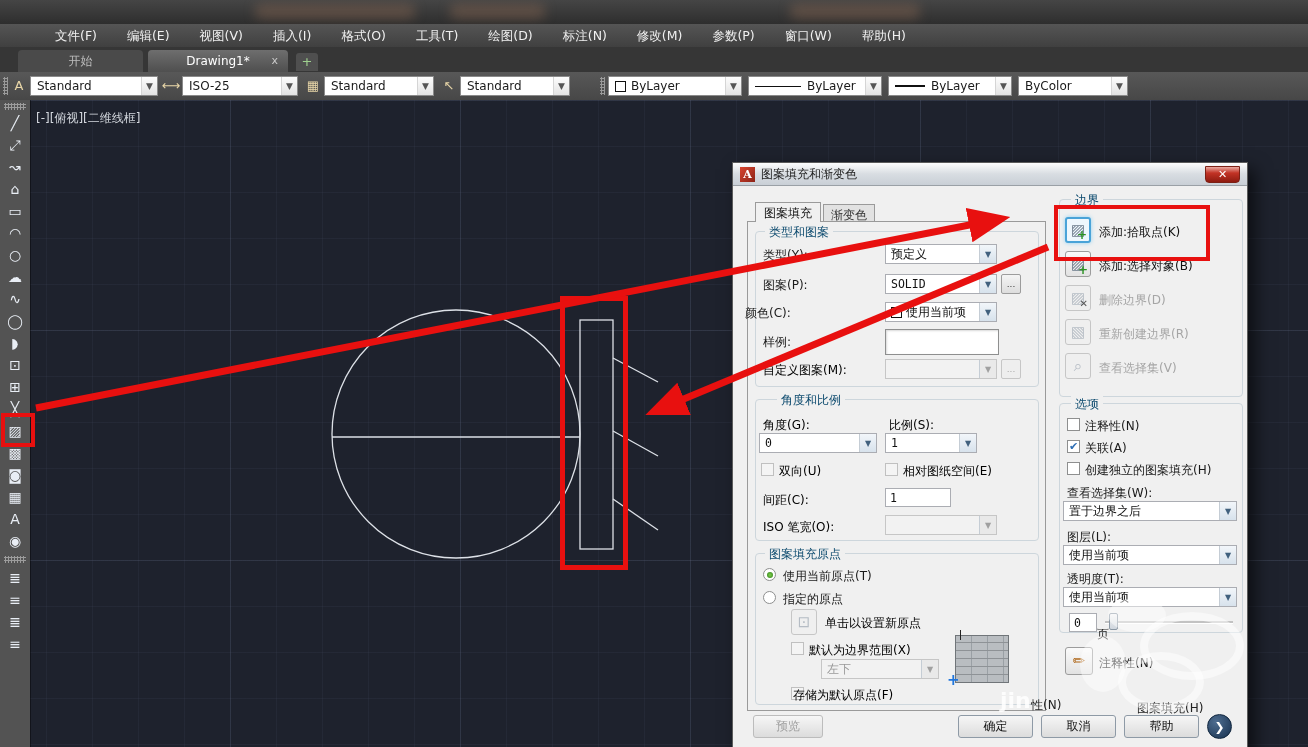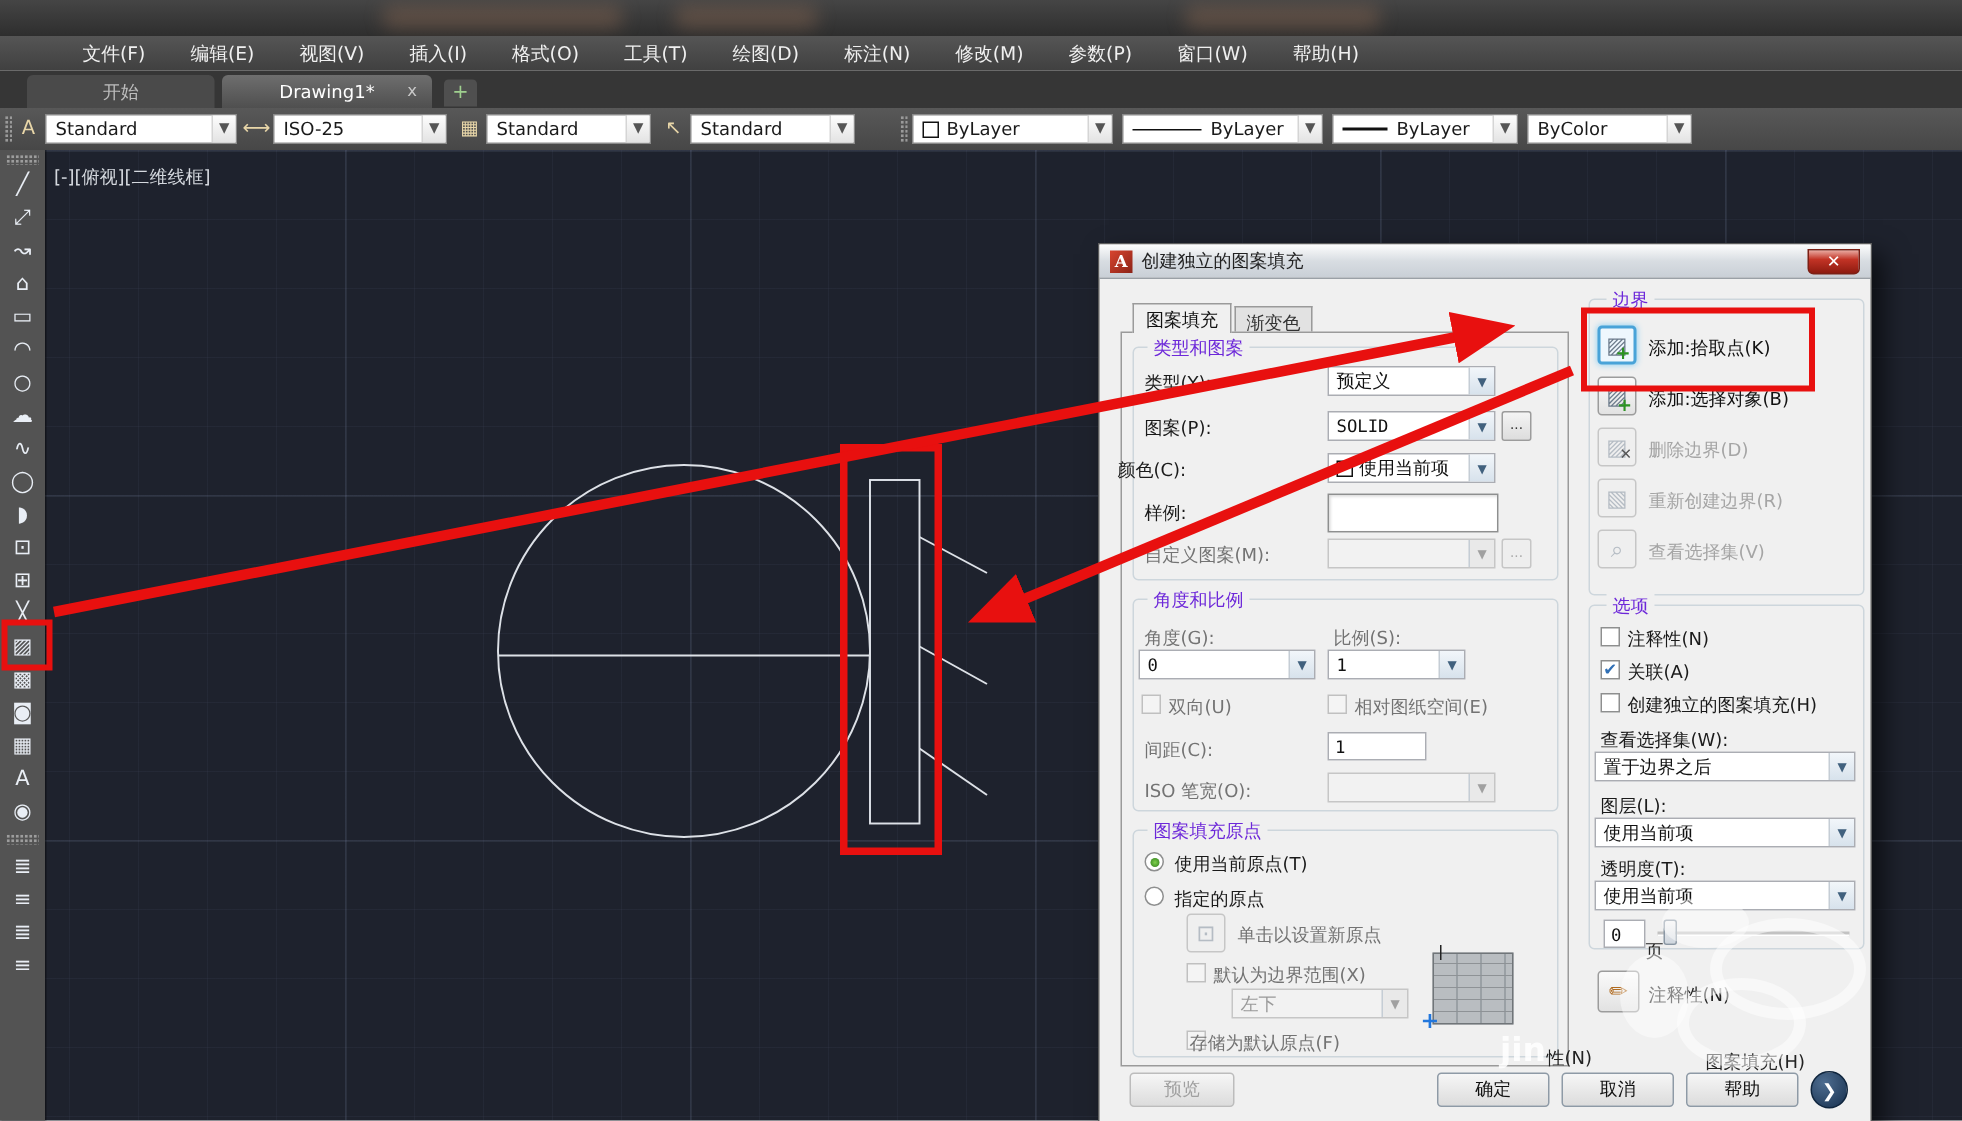--- a/index.html
+++ b/index.html
@@ -78,23 +78,23 @@
     font:bold 11px "DejaVu Serif",serif;text-align:center;line-height:15px;flex:none;}
   #dlg-title{font-size:12px;color:#222;}
   #dlg-close{position:absolute;right:7px;top:3px;width:35px;height:17px;border-radius:0 0 4px 4px;
     background:linear-gradient(#e9a9a0,#c23325 40%,#8e1b10);border:1px solid #7c2015;color:#fff;
     text-align:center;line-height:15px;font-weight:bold;font-size:11px;box-sizing:border-box;}
   .dtab{position:absolute;height:20px;line-height:20px;text-align:center;font-size:12px;box-sizing:border-box;}
   #dtab-hatch{left:22px;top:39px;width:66px;background:#f0f0f0;border:1px solid #9a9a9a;border-bottom:none;z-index:2;}
   #dtab-gradient{left:90px;top:41px;width:52px;height:18px;background:#e2e2e2;border:1px solid #9a9a9a;border-bottom:none;color:#333;}
   #tabpage{left:14px;top:58px;width:297px;height:488px;border:1px solid #9a9a9a;background:#f0f0f0;}
   .group{position:absolute;border:1px solid #cdd6dc;border-radius:4px;}
-  .group-label{position:absolute;font-size:12px;color:#6d28d9;background:#f0f0f0;padding:0 4px;}
+  .group-label{position:absolute;font-size:12px;color:#0c4a6e;background:#f0f0f0;padding:0 4px;}
   .lab{position:absolute;font-size:12px;color:#1a1a1a;white-space:nowrap;}
-  .lab.dis{color:#737373;}
+  .lab.dis{color:#000000;}
   .wcombo{position:absolute;height:20px;background:#fff;border:1px solid #abadb3;box-sizing:border-box;
     display:flex;align-items:center;padding-left:5px;font-size:12px;}
   .wcombo .val{flex:1;white-space:nowrap;overflow:hidden;font-family:"DejaVu Sans Mono","Liberation Mono",monospace;font-size:11.5px;}
   .wcombo .cjk{font-family:"DejaVu Sans","Liberation Sans",sans-serif;font-size:12px;}
   .wcombo .dd{width:16px;height:100%;display:flex;align-items:center;justify-content:center;font-size:8px;color:#41617e;
     background:linear-gradient(#f2f6fa,#d7e2ec);border-left:1px solid #c5cdd5;}
   .wcombo.dis{background:#f2f2f2;border-color:#c6c6c6;color:#9a9a9a;}
   .wcombo.dis .dd{color:#a0a0a0;background:#e9e9e9;}
   .browse-btn{position:absolute;width:20px;height:20px;background:linear-gradient(#f4f4f4,#ddd);
     border:1px solid #9c9c9c;border-radius:2px;font-size:9px;color:#333;text-align:center;line-height:18px;box-sizing:border-box;}
@@ -284,21 +284,21 @@
   <div class="lt-sep"></div>
   <div class="lt-icon">≣</div>
   <div class="lt-icon">≡</div>
   <div class="lt-icon">≣</div>
   <div class="lt-icon">≡</div>
 </div>
 
 <div id="dialog" class="abs">
   <div id="dlg-titlebar" class="abs">
     <span id="dlg-icon">A</span>
-    <span id="dlg-title">创建独立的图案填充</span>
+    <span id="dlg-title">图案填充和渐变色</span>
   </div>
   <div id="dlg-close">✕</div>
 
   <div id="dtab-hatch" class="dtab">图案填充</div>
   <div id="dtab-gradient" class="dtab">渐变色</div>
   <div id="tabpage" class="abs"></div>
 
   <div class="group" style="left:22px;top:68px;width:282px;height:154px"></div>
   <div class="group-label" style="left:32px;top:61px">类型和图案</div>
   <div class="lab" style="left:30px;top:84px">类型(Y):</div>
@@ -321,21 +321,21 @@
   <div class="lab" style="left:30px;top:171px">样例:</div>
   <div class="swatch" style="left:152px;top:166px;width:112px;height:24px"></div>
   <div class="lab dis" style="left:30px;top:199px">自定义图案(M):</div>
   <div class="wcombo dis" style="left:152px;top:196px;width:112px">
     <span class="val"></span>
       <span class="dd">▼</span>
   </div>
   <div class="browse-btn dis" style="left:268px;top:196px">...</div>
 
   <div class="group" style="left:22px;top:236px;width:282px;height:140px"></div>
-  <div class="group-label" style="left:32px;top:229px">角度和比例</div>
+  <div class="group-label" style="left:44px;top:229px">角度和比例</div>
   <div class="lab dis" style="left:30px;top:254px">角度(G):</div>
   <div class="wcombo" style="left:26px;top:270px;width:118px">
     <span class="val">0</span>
     <span class="dd">▼</span>
   </div>
   <div class="lab dis" style="left:156px;top:254px">比例(S):</div>
   <div class="wcombo" style="left:152px;top:270px;width:92px">
     <span class="val">1</span>
     <span class="dd">▼</span>
   </div>

